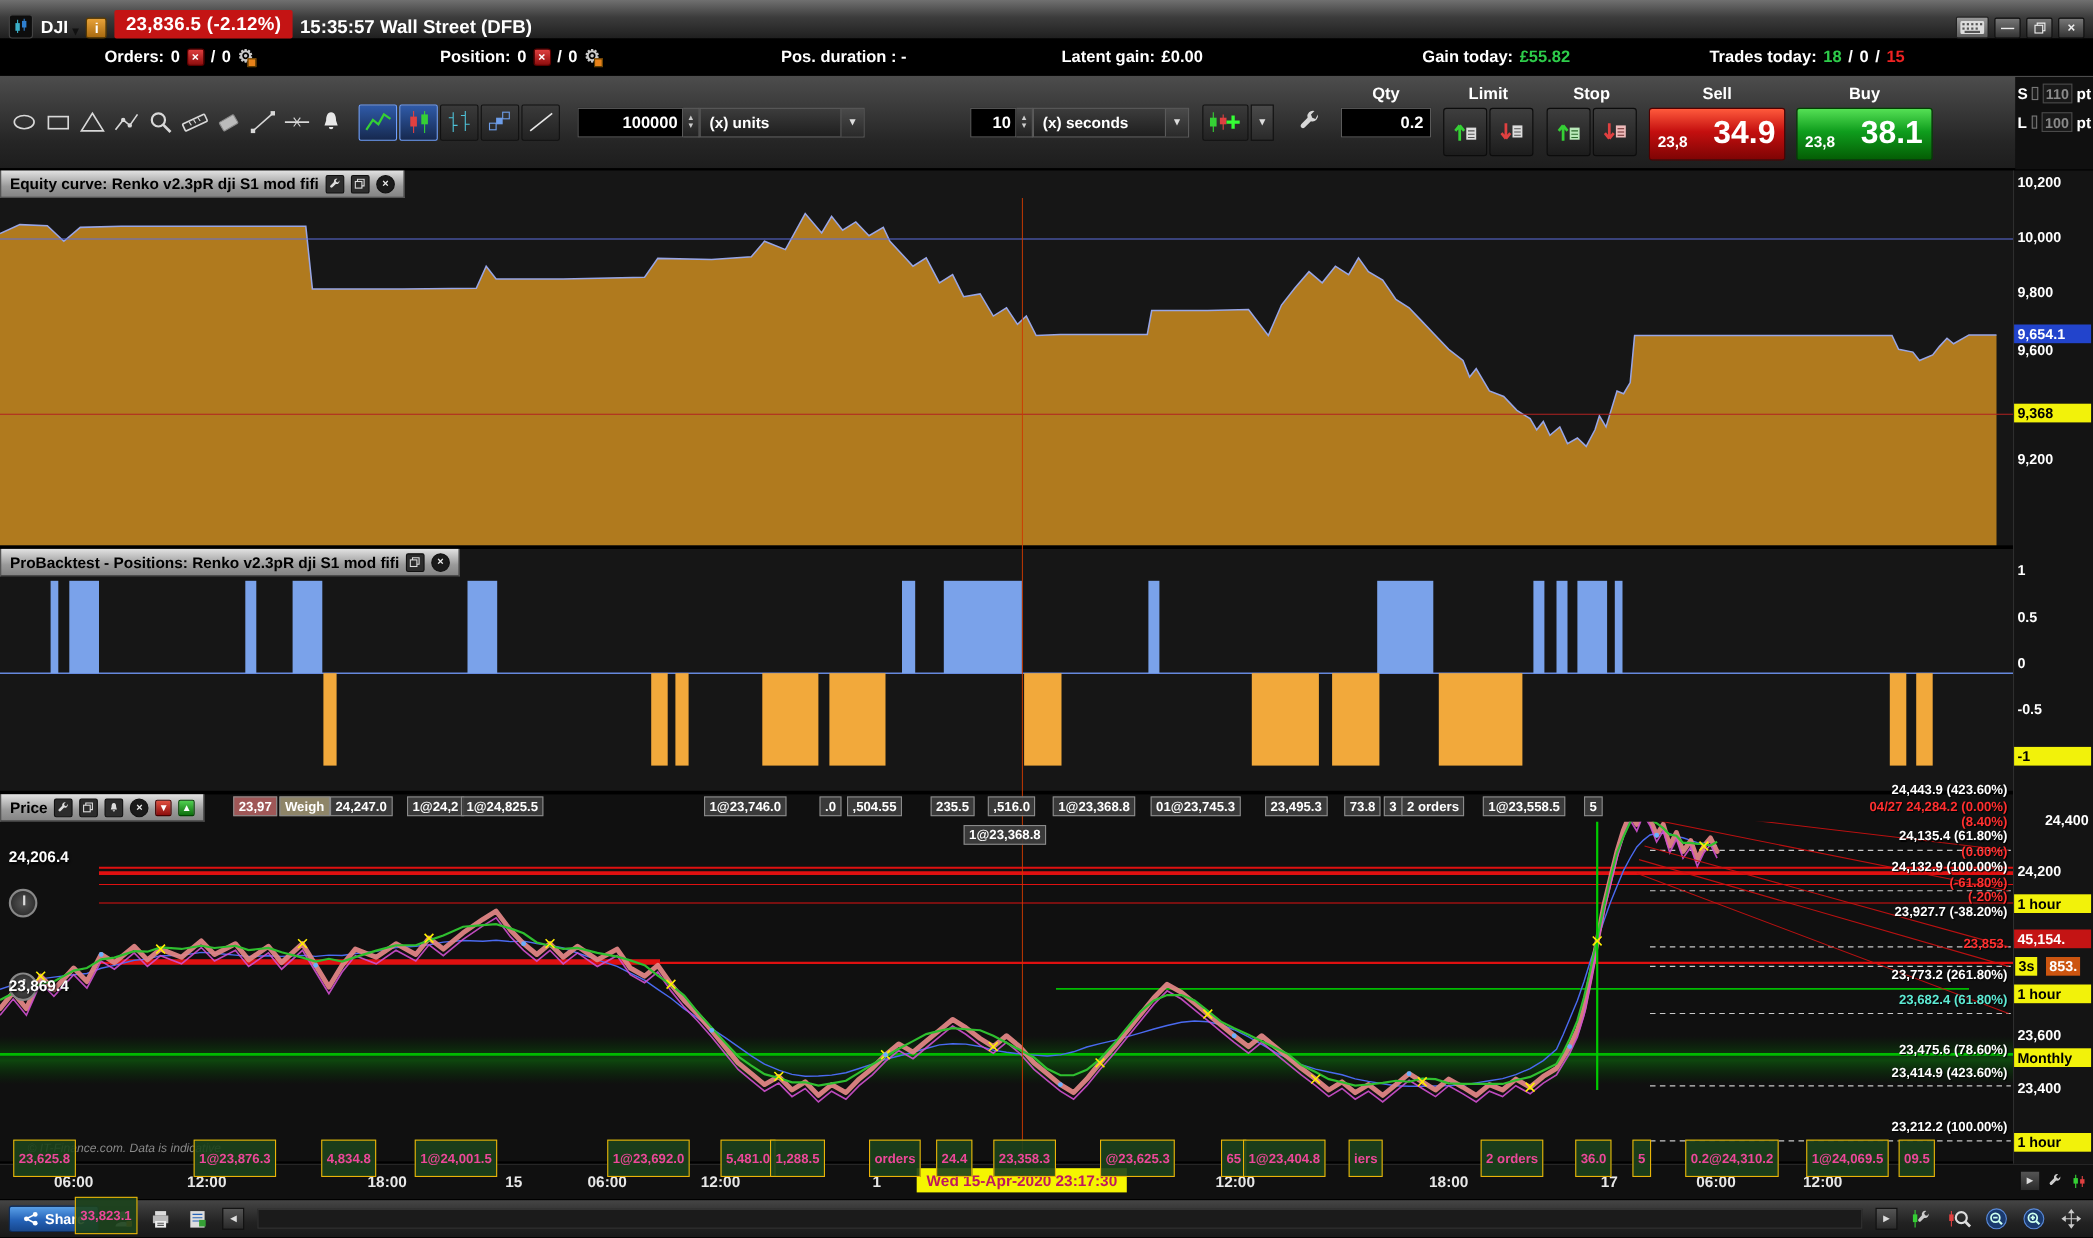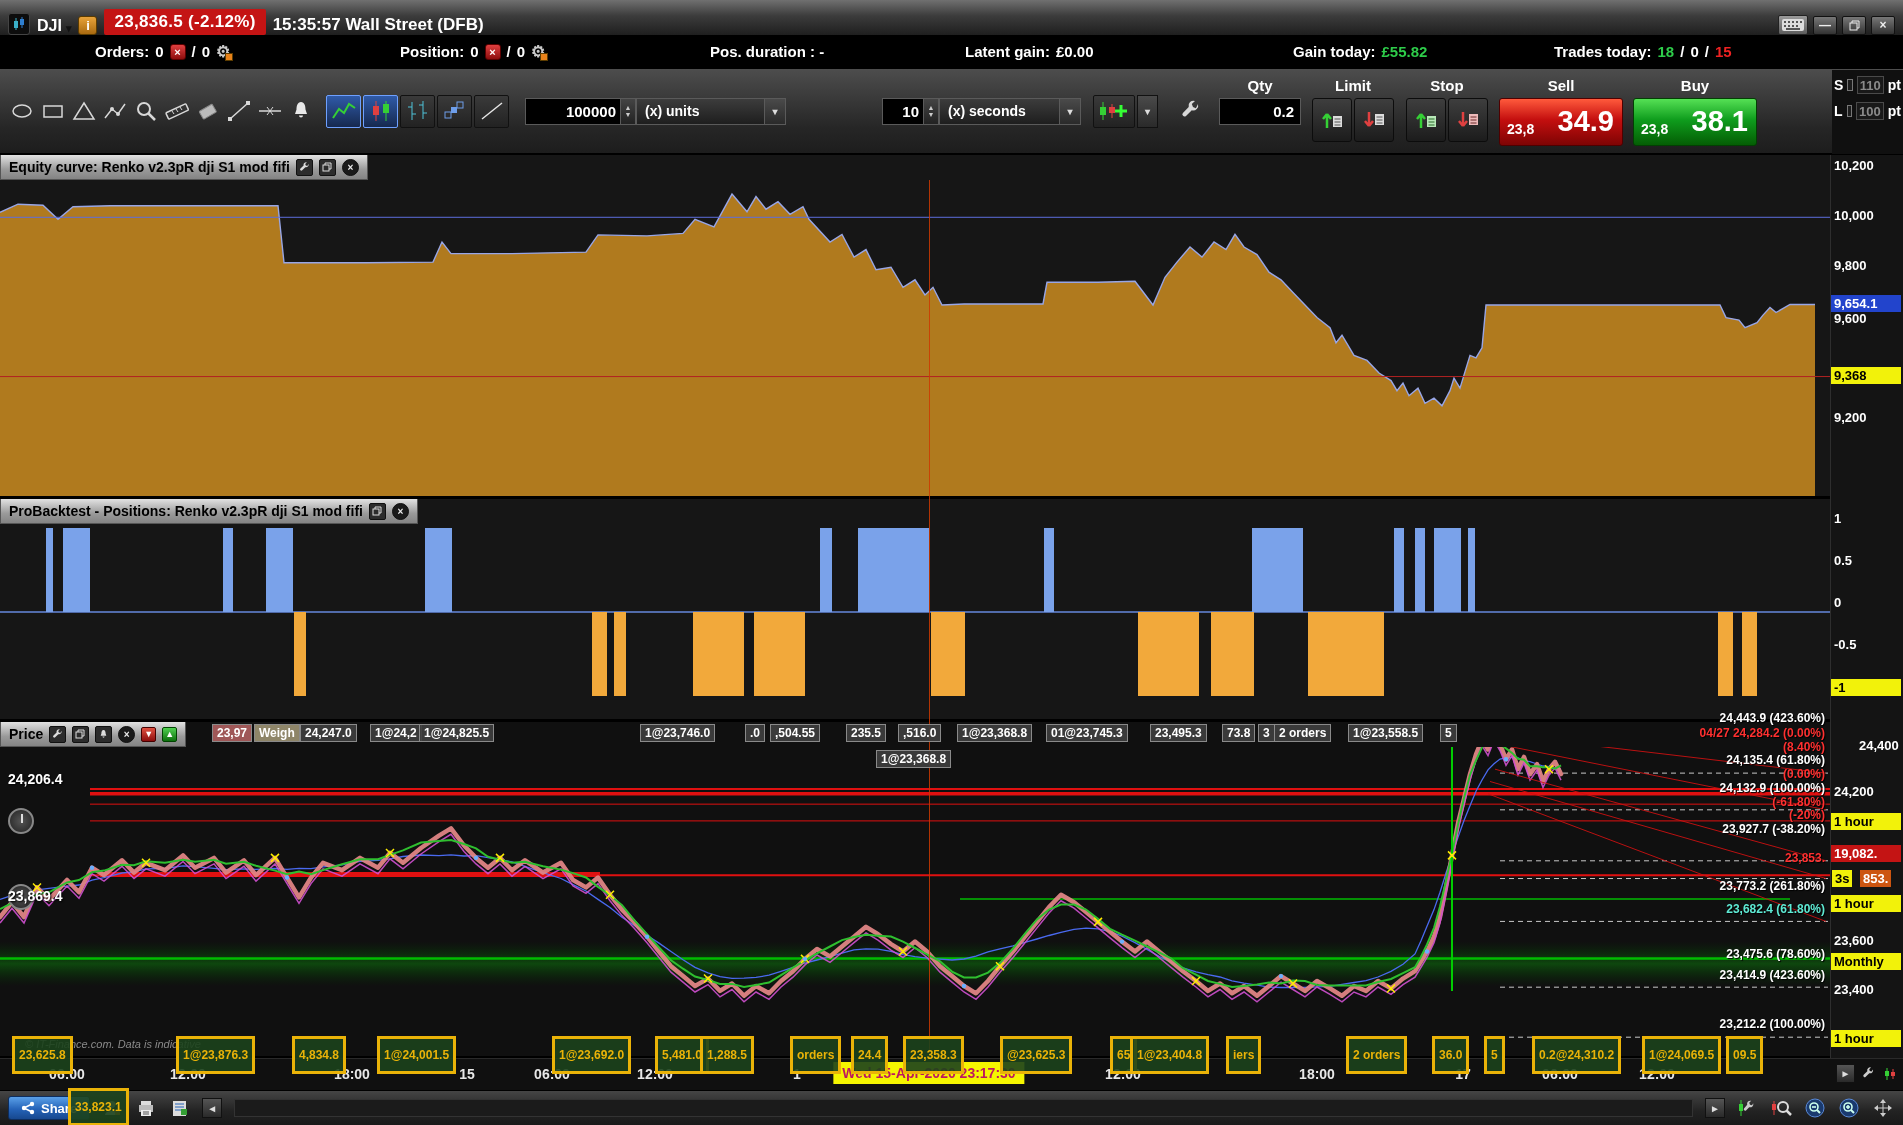--- a/index.html
+++ b/index.html
@@ -75,21 +75,21 @@
   .badge-blue{background:#2244cc;color:#fff;}
   .badge-yellow{background:#f2f20a;color:#000;}
   .badge-red{background:#c41414;color:#fff;}
   .badge-orange{background:#cc5510;color:#fff;}
   .badge-fit{width:auto;}
 
   
   .left-label{position:absolute;font-size:14px;color:#fff;z-index:6;text-shadow:1px 1px 2px #000;}
   .annot{position:absolute;right:78px;font-size:12px;z-index:6;white-space:nowrap;text-shadow:1px 1px 1px #000;}
   .ol-top{position:absolute;height:18px;background:rgba(62,62,62,.92);border:1px solid #8a8a8a;color:#fff;font-size:12px;padding:0 4px;display:flex;align-items:center;z-index:6;white-space:nowrap;}
-  .ol-bot{position:absolute;height:17px;background:rgba(28,66,28,.9);border:3px solid #eab308;color:#eab308;font-size:12px;padding:16px 4px;display:flex;align-items:center;z-index:6;white-space:nowrap;}
+  .ol-bot{position:absolute;height:17px;background:rgba(28,66,28,.9);border:1px solid #eab308;color:#ec4899;font-size:12px;padding:16px 4px;display:flex;align-items:center;z-index:6;white-space:nowrap;}
   .gauge{position:absolute;width:26px;height:26px;border-radius:50%;background:radial-gradient(#555,#222);border:2px solid #888;z-index:6;}
   .gauge::after{content:"";position:absolute;left:11px;top:4px;width:2px;height:9px;background:#ddd;}
   .watermark{position:absolute;left:25px;top:1038px;color:#8a8a8a;font-size:11px;font-weight:400;font-style:italic;z-index:2;}
 
   
   #timeaxis{position:absolute;left:0;top:1058px;width:1903px;height:32px;background:#101010;border-top:1px solid #2a2a2a;z-index:4;}
   .tick{position:absolute;top:7px;transform:translateX(-50%);font-size:14px;color:#e8e8e8;}
   #time-highlight{position:absolute;top:3px;transform:translateX(-50%);background:#f5f500;color:#be185d;font-size:14px;padding:3px 9px;z-index:6;white-space:nowrap;}
   .ta-btn{position:absolute;width:19px;height:19px;top:5px;background:linear-gradient(#555,#2a2a2a);border:1px solid #111;color:#ddd;font-size:10px;display:flex;align-items:center;justify-content:center;}
 
@@ -556,21 +556,21 @@
       <div class="badge badge-yellow" style="top: 367px; left: 1831px;">9,368</div>
       <div class="axlabel" style="top: 410px;">9,200</div>
       <div class="axlabel" style="top: 511px;">1</div>
       <div class="axlabel" style="top: 553px;">0.5</div>
       <div class="axlabel" style="top: 595px;">0</div>
       <div class="axlabel" style="top: 637px;">-0.5</div>
       <div class="badge badge-yellow" style="top: 679px; left: 1831px;">-1</div>
       <div class="axlabel" style="top: 738px; margin-left: 25px;">24,400</div>
       <div class="axlabel" style="top: 784px;">24,200</div>
       <div class="badge badge-yellow" style="top: 813px; left: 1831px;">1 hour</div>
-      <div class="badge badge-red" style="top: 845px; left: 1831px;">19,082.</div>
+      <div class="badge badge-red" style="top: 845px; left: 1831px;">45,154.</div>
       <div class="badge badge-yellow badge-fit" style="top: 870px; left: 1832px;">3s</div>
       <div class="badge badge-orange badge-fit" style="top: 870px; left: 1860px;">853.</div>
       <div class="badge badge-yellow" style="top: 895px; left: 1831px;">1 hour</div>
       <div class="axlabel" style="top: 933px;">23,600</div>
       <div class="badge badge-yellow" style="top: 953px; left: 1831px;">Monthly</div>
       <div class="axlabel" style="top: 982px;">23,400</div>
       <div class="badge badge-yellow" style="top: 1030px; left: 1831px;">1 hour</div>
       <div class="left-label" style="left: 8px; top: 771px;">24,206.4</div>
       <div class="left-label" style="left: 8px; top: 888px;">23,869.4</div>
       <div class="annot" style="top: 711px; color: rgb(255, 255, 255);">24,443.9 (423.60%)</div>

